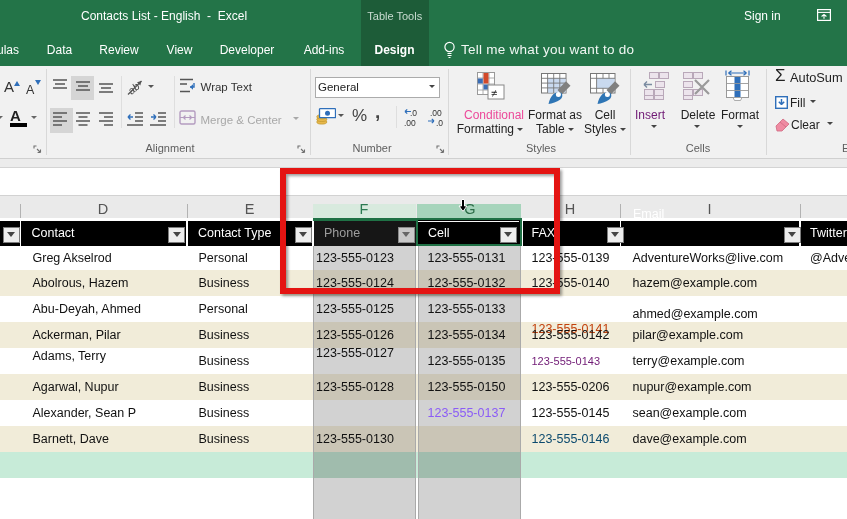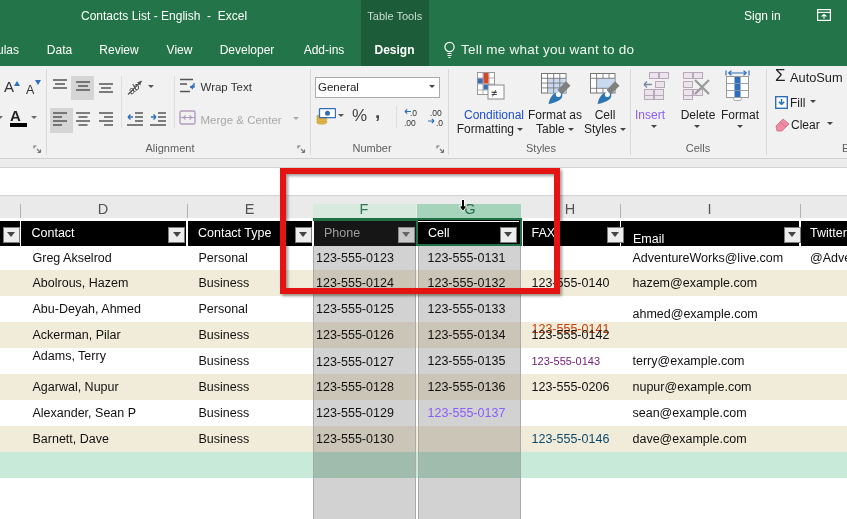--- a/index.html
+++ b/index.html
@@ -145,21 +145,21 @@
 
 <svg class="a" style="left:477px;top:72px" width="28" height="33">
       <rect x="0.5" y="0.5" width="17" height="22" fill="#fff" stroke="#999"></rect>
       <path d="M6 0v23M12 0v23M0 6h18M0 12h18M0 18h18" stroke="#999" stroke-width="0.8"></path>
       <rect x="6.5" y="1" width="5" height="10.5" fill="#d2492a"></rect>
       <rect x="6.5" y="12.5" width="5" height="5" fill="#3b6db5"></rect>
       <rect x="0.8" y="6.5" width="5" height="5" fill="#3b6db5"></rect>
       <rect x="11" y="13" width="16" height="14" fill="#fff" stroke="#888"></rect>
       <text x="14" y="24.5" font-size="11" fill="#222">≠</text>
     </svg>
-<div class="tc" style="left:450px;top:108px;width:88px;height:13px;font-size:12px;color:#1d4ed8">Conditional</div>
+<div class="tc" style="left:450px;top:108px;width:88px;height:13px;font-size:12px;color:#ec4899">Conditional</div>
 <div class="tc" style="left:450px;top:122.5px;width:80px;height:13px;font-size:12px;color:#222">Formatting <i class="cd" style="border-top-color:#444"></i></div>
 <svg class="a" style="left:540.5px;top:72.5px" width="32" height="33">
       <rect x="0.5" y="0.5" width="24.5" height="19.5" fill="#fff" stroke="#777"></rect>
       <rect x="6.6" y="5.3" width="18" height="14.3" fill="#c9d9ef"></rect>
       <path d="M6.6 0.5v19.5M12.7 0.5v19.5M18.8 0.5v19.5M0.5 5.3h24.5M0.5 10.1h24.5M0.5 14.9h24.5" stroke="#777" stroke-width="0.9" fill="none"></path>
       <path d="M16.5 17L25 8.2l4.5 4.5-8.7 8.8z" fill="#808080"></path>
       <path d="M20.5 20C22 22 21.5 25 19 26.8 16 29 11 30.5 7.5 31 8.2 27.5 10 23.5 12.3 21.3 14.8 19 18.5 18.5 20.5 20Z" fill="#2e75b5"></path>
       <circle cx="17.4" cy="21.6" r="2.5" fill="#fff"></circle>
     </svg>
 <div class="tc" style="left:515px;top:108px;width:80px;height:13px;font-size:12px;color:#222">Format as</div>
@@ -180,21 +180,21 @@
         <rect x="7.5" y="0.5" width="9" height="6"></rect>
         <rect x="17.5" y="0.5" width="9" height="6"></rect>
         <rect x="13.5" y="9.5" width="9" height="6"></rect>
         <rect x="2.5" y="17.5" width="9" height="6"></rect>
         <rect x="12.5" y="17.5" width="9" height="6"></rect>
         <rect x="2.5" y="23.5" width="9" height="4"></rect>
         <rect x="12.5" y="23.5" width="9" height="4"></rect>
       </g>
       <path d="M10 12.5H2M2 12.5l3-3M2 12.5l3 3" stroke="#7a8ba0" stroke-width="1.4" fill="none"></path>
     </svg>
-<div class="tc" style="left:615px;top:108px;width:70px;height:13px;font-size:12px;color:#8b5cf6">Insert</div>
+<div class="tc" style="left:615px;top:108px;width:70px;height:13px;font-size:12px;color:#701a75">Insert</div>
 <i class="cd a" style="left:651px;top:125px;border-top-color:#444"></i>
 <svg class="a" style="left:683px;top:72px" width="33" height="28">
       <g fill="#ece4ec" stroke="#b9a8b9" stroke-width="1">
         <rect x="0.5" y="0.5" width="9" height="6"></rect>
         <rect x="10.5" y="0.5" width="9" height="6"></rect>
         <rect x="0.5" y="9.5" width="9" height="6"></rect>
         <rect x="0.5" y="17.5" width="9" height="6"></rect>
         <rect x="10.5" y="17.5" width="9" height="6"></rect>
         <rect x="0.5" y="23.5" width="9" height="4"></rect>
       </g>
@@ -263,21 +263,21 @@
 <div class="vl" style="left:19.5px;top:220.7px;height:25.1px;background:#fff;width:1.5px"></div>
 <div class="vl" style="left:186px;top:220.7px;height:25.1px;background:#fff;width:1.5px"></div>
 <div class="vl" style="left:311.5px;top:220.7px;height:25.1px;background:#fff;width:2px"></div>
 <div class="vl" style="left:521px;top:220.7px;height:25.1px;background:#fff;width:2px"></div>
 <div class="vl" style="left:619.5px;top:220.7px;height:25.1px;background:#fff;width:1.5px"></div>
 <div class="vl" style="left:799px;top:220.7px;height:25.1px;background:#fff;width:1.5px"></div>
 <div class="t" style="left:31.5px;top:220.7px;height:25.1px;font-size:12.5px;color:#fff">Contact</div>
 <div class="t" style="left:198px;top:220.7px;height:25.1px;font-size:12.5px;color:#fff">Contact Type</div>
 <div class="t" style="left:324px;top:220.7px;height:25.1px;font-size:12.5px;color:#9e9e9e">Phone</div>
 <div class="t" style="left:531.5px;top:220.7px;height:25.1px;font-size:12.5px;color:#fff">FAX</div>
-<div class="t" style="left:633px;top:228px;height:22px;font-size:12.5px;color:#fff">Email</div>
+<div class="t" style="left:633px;top:203px;height:22px;font-size:12.5px;color:#fff">Email</div>
 <div class="t" style="left:810px;top:220.7px;height:25.1px;font-size:12.5px;color:#fff">Twitter</div>
 
 <div class="a" style="left:415.5px;top:218.4px;width:106px;height:27.8px;background:#000;border:2.5px solid #1f7145"></div>
 <div class="a" style="left:418px;top:220.9px;width:101px;height:1.4px;background:#f5f5f5"></div>
 <div class="t" style="left:428px;top:220.7px;height:25.1px;font-size:12.5px;color:#fff">Cell</div>
 
 <div class="fb" style="left:2.5px;top:226.5px">
       <i></i>
     </div>
 <div class="fb" style="left:168px;top:226.5px">
@@ -296,54 +296,56 @@
       <i></i>
     </div>
 <div class="fb" style="left:783.5px;top:226.5px">
       <i></i>
     </div>
 
 <div class="t" style="left:32.5px;top:245.5px;height:24px;font-size:12.5px;color:#111">Greg Akselrod</div>
 <div class="t" style="left:198.5px;top:245.5px;height:24px;font-size:12.5px;color:#111">Personal</div>
 <div class="t" style="left:316px;top:245.5px;height:24px;font-size:12.5px;color:#111">123-555-0123</div>
 <div class="t" style="left:427.5px;top:245.5px;height:24px;font-size:12.5px;color:#111">123-555-0131</div>
+<div class="t" style="left:531.5px;top:245.5px;height:24px;font-size:12.5px;color:#111">123-555-0139</div>
 <div class="t" style="left:632.5px;top:245.5px;height:24px;font-size:12.5px;color:#111">AdventureWorks@live.com</div>
 <div class="t" style="left:32.5px;top:269.5px;height:26px;font-size:12.5px;color:#111">Abolrous, Hazem</div>
 <div class="t" style="left:198.5px;top:269.5px;height:26px;font-size:12.5px;color:#111">Business</div>
 <div class="t" style="left:316px;top:269.5px;height:26px;font-size:12.5px;color:#111">123-555-0124</div>
 <div class="t" style="left:427.5px;top:269.5px;height:26px;font-size:12.5px;color:#111">123-555-0132</div>
 <div class="t" style="left:531.5px;top:269.5px;height:26px;font-size:12.5px;color:#111">123-555-0140</div>
 <div class="t" style="left:32.5px;top:295.5px;height:26px;font-size:12.5px;color:#111">Abu-Deyah, Ahmed</div>
 <div class="t" style="left:632.5px;top:269.5px;height:26px;font-size:12.5px;color:#111">hazem@example.com</div>
 <div class="t" style="left:198.5px;top:295.5px;height:26px;font-size:12.5px;color:#111">Personal</div>
 <div class="t" style="left:316px;top:295.5px;height:26px;font-size:12.5px;color:#111">123-555-0125</div>
 <div class="t" style="left:427.5px;top:295.5px;height:26px;font-size:12.5px;color:#111">123-555-0133</div>
 <div class="t" style="left:531.5px;top:307px;height:43px;font-size:12.5px;color:#c2410c">123-555-0141</div>
 <div class="t" style="left:632.5px;top:295.5px;height:36px;font-size:12.5px;color:#111">ahmed@example.com</div>
 <div class="t" style="left:32.5px;top:321.5px;height:26px;font-size:12.5px;color:#111">Ackerman, Pilar</div>
 <div class="t" style="left:198.5px;top:321.5px;height:26px;font-size:12.5px;color:#111">Business</div>
 <div class="t" style="left:316px;top:321.5px;height:26px;font-size:12.5px;color:#111">123-555-0126</div>
 <div class="t" style="left:427.5px;top:321.5px;height:26px;font-size:12.5px;color:#111">123-555-0134</div>
 <div class="t" style="left:531.5px;top:321.5px;height:26px;font-size:12.5px;color:#111">123-555-0142</div>
+<div class="t" style="left:632.5px;top:321.5px;height:26px;font-size:12.5px;color:#111">pilar@example.com</div>
 <div class="t" style="left:32.5px;top:347.5px;height:17px;font-size:12.5px;color:#111">Adams, Terry</div>
 <div class="t" style="left:198.5px;top:347.5px;height:26px;font-size:12.5px;color:#111">Business</div>
-<div class="t" style="left:316px;top:349px;height:26px;font-size:12.5px;color:#111">123-555-0127</div>
+<div class="t" style="left:316px;top:340px;height:26px;font-size:12.5px;color:#111">123-555-0127</div>
 <div class="t" style="left:427.5px;top:347.5px;height:26px;font-size:12.5px;color:#111">123-555-0135</div>
 <div class="t" style="left:531.5px;top:347.5px;height:26px;font-size:11px;color:#701a75">123-555-0143</div>
 <div class="t" style="left:632.5px;top:347.5px;height:26px;font-size:12.5px;color:#111">terry@example.com</div>
 <div class="t" style="left:32.5px;top:373.5px;height:26px;font-size:12.5px;color:#111">Agarwal, Nupur</div>
 <div class="t" style="left:198.5px;top:373.5px;height:26px;font-size:12.5px;color:#111">Business</div>
 <div class="t" style="left:316px;top:373.5px;height:26px;font-size:12.5px;color:#111">123-555-0128</div>
-<div class="t" style="left:427.5px;top:373.5px;height:26px;font-size:12.5px;color:#111">123-555-0136</div>
+<div class="t" style="left:427.5px;top:373.5px;height:26px;font-size:12.5px;color:#111">123-555-0150</div>
 <div class="t" style="left:531.5px;top:373.5px;height:26px;font-size:12.5px;color:#111">123-555-0206</div>
 <div class="t" style="left:632.5px;top:373.5px;height:26px;font-size:12.5px;color:#111">nupur@example.com</div>
 <div class="t" style="left:32.5px;top:399.5px;height:26px;font-size:12.5px;color:#111">Alexander, Sean P</div>
 <div class="t" style="left:198.5px;top:399.5px;height:26px;font-size:12.5px;color:#111">Business</div>
-<div class="t" style="left:316px;top:399.5px;height:26px;font-size:12.5px;color:#111">123-555-0129</div>
 <div class="t" style="left:427.5px;top:399.5px;height:26px;font-size:12.5px;color:#8b5cf6">123-555-0137</div>
+<div class="t" style="left:531.5px;top:399.5px;height:26px;font-size:12.5px;color:#111">123-555-0145</div>
 <div class="t" style="left:632.5px;top:399.5px;height:26px;font-size:12.5px;color:#111">sean@example.com</div>
 <div class="t" style="left:32.5px;top:425.5px;height:26px;font-size:12.5px;color:#111">Barnett, Dave</div>
 <div class="t" style="left:198.5px;top:425.5px;height:26px;font-size:12.5px;color:#111">Business</div>
 <div class="t" style="left:316px;top:425.5px;height:26px;font-size:12.5px;color:#111">123-555-0130</div>
 <div class="t" style="left:531.5px;top:425.5px;height:26px;font-size:12.5px;color:#0c4a6e">123-555-0146</div>
 <div class="t" style="left:632.5px;top:425.5px;height:26px;font-size:12.5px;color:#111">dave@example.com</div>
 <div class="t" style="left:810px;top:245.5px;height:24px;font-size:12.5px;color:#111">@AdventureWorks</div>
 
 <div class="a" style="left:280px;top:167.5px;width:279.5px;height:126px;border:6px solid #e41412;filter:drop-shadow(2px 2px 1.5px rgba(0,0,0,0.38))"></div>
 </div>

